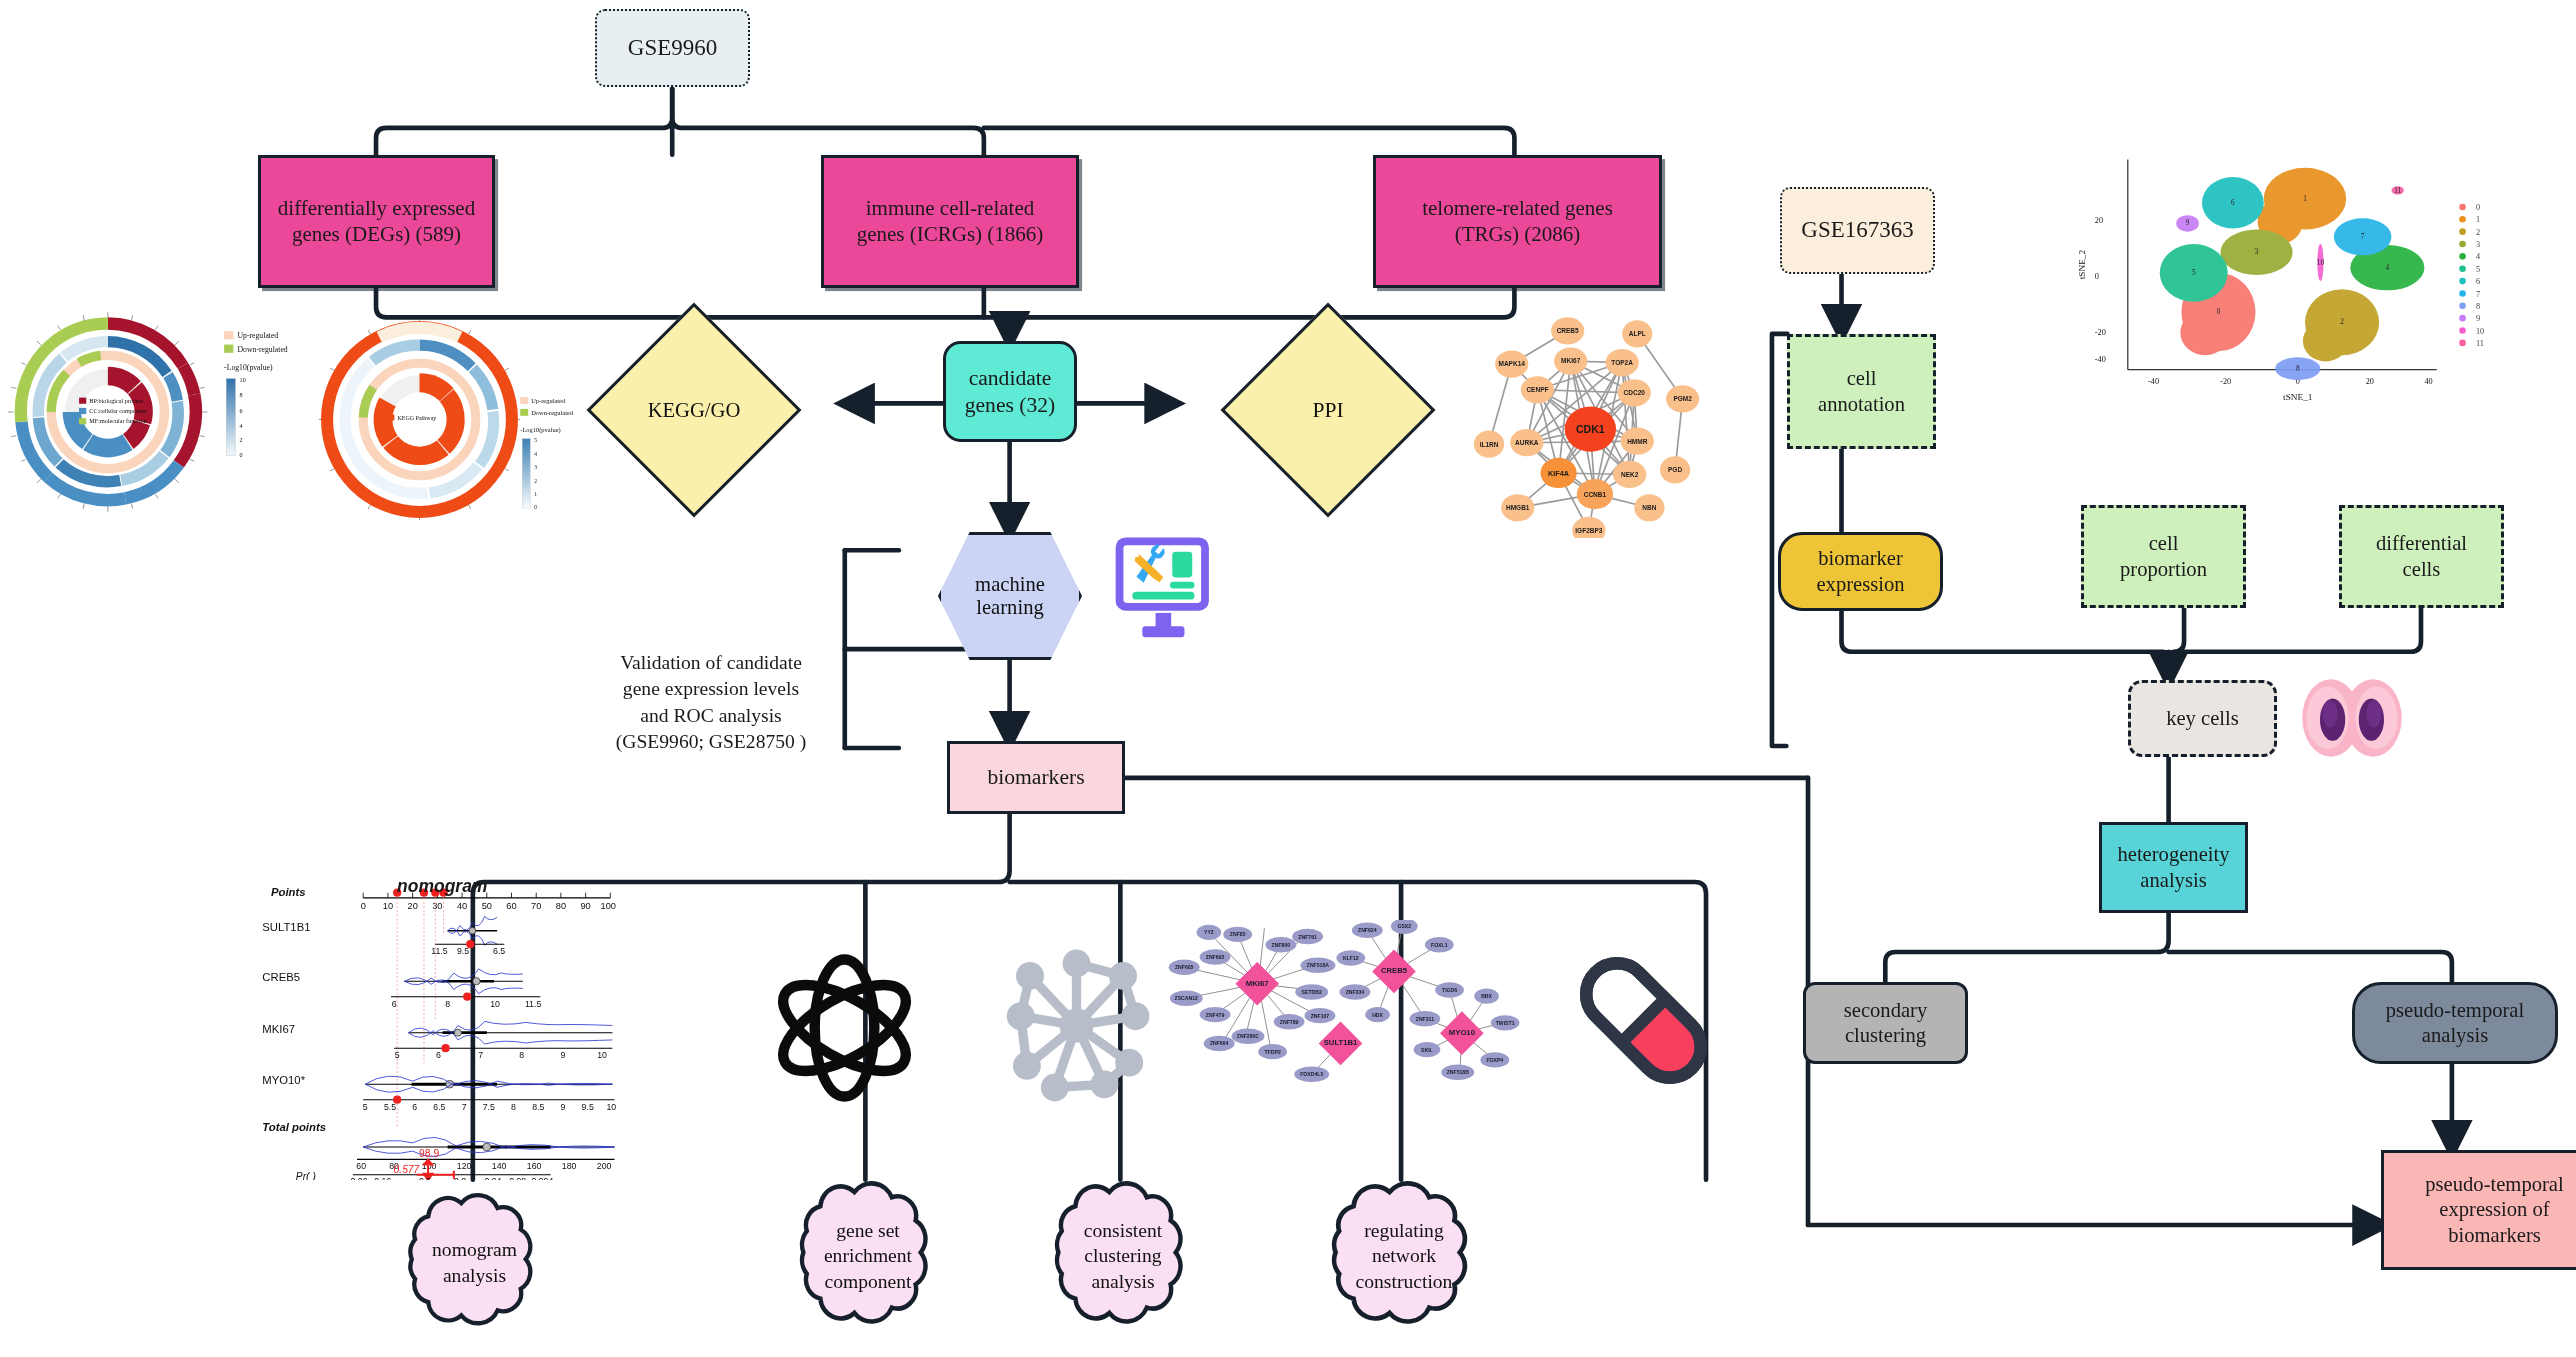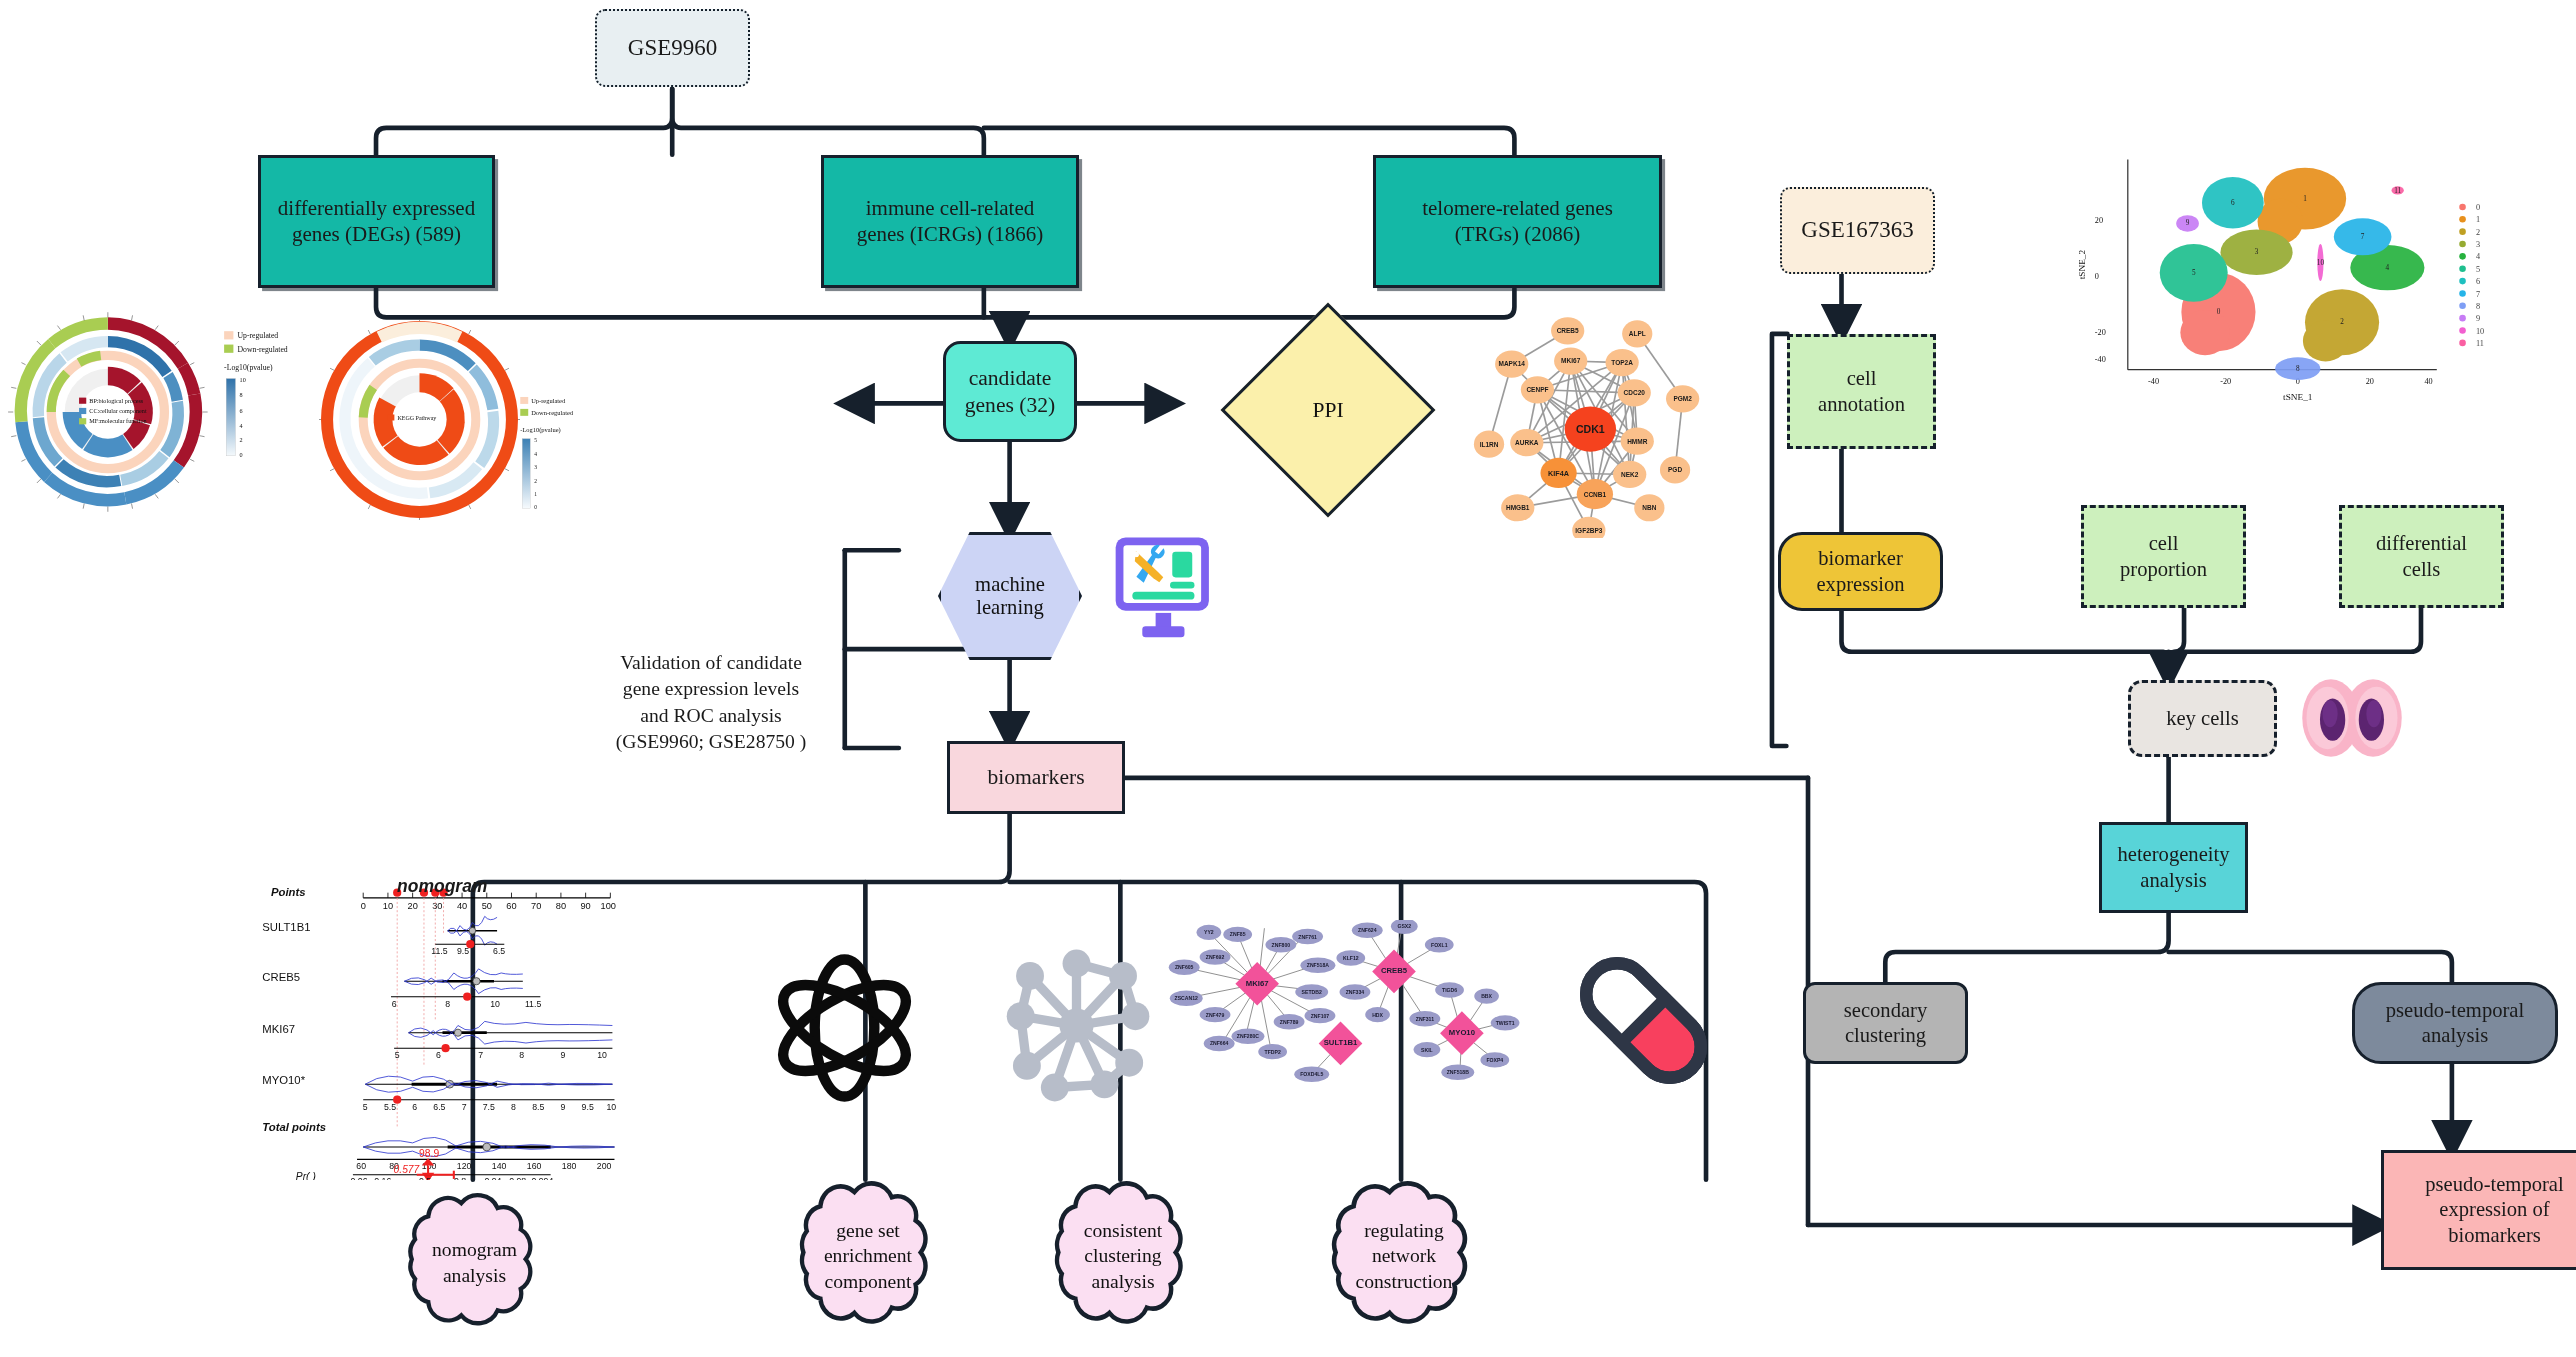--- a/index.html
+++ b/index.html
@@ -14,21 +14,21 @@
     position:absolute; display:flex; align-items:center; justify-content:center;
     text-align:center; line-height:1.22; color:#1a1a1a;
     white-space:pre-line;
   }
   
   .dotted-box {
     background:#e8eff2; border:2.6px dotted #14202b; border-radius:10px;
   }
   .dotted-box.cream { background:#fbeedc; }
   .solid-cream {
-    background:#14b8a6; border:3.1px solid #16202c;
+    background:#ec4899; border:3.1px solid #16202c;
     box-shadow: 3.6px 3.6px 0 -0.5px rgba(20,32,43,.55);
   }
   .rounded-cyan {
     background:#5eead4; border:3.1px solid #16202c; border-radius:17.5px;
   }
   .dashed-green {
     background:#cdf0bd; border:3.6px dashed #16202c;
   }
   .dashed-grey {
     background:#e9e5e1; border:3.6px dashed #16202c; border-radius:14px;
@@ -162,20 +162,24 @@
 
   <div class="node solid-cream" style="left:821px; top:155px; width:258px; height:133px; font-size:21px; padding:0 7.2px;">immune cell-related
 genes (ICRGs) (1866)</div>
 
   <div class="node solid-cream" style="left:1373px; top:155px; width:289px; height:133px; font-size:21px; padding:0 7.2px;">telomere-related genes
 (TRGs) (2086)</div>
 
   <div class="node rounded-cyan" style="left:943px; top:341px; width:134px; height:101px; font-size:21.6px;">candidate
 genes (32)</div>
 
+  <div class="diamond-wrap" style="left:618px; top:334px; width:152px; height:152px;">
+    <div class="dshape"></div>
+    <div class="dlabel" style="font-size:20.6px;">KEGG/GO</div>
+  </div>
 
   <div class="diamond-wrap" style="left:1252px; top:334px; width:152px; height:152px;">
     <div class="dshape"></div>
     <div class="dlabel" style="font-size:21.6px;">PPI</div>
   </div>
 
   <div class="hex-wrap" style="left:938px; top:532px; width:144px; height:128px;">
     <div class="hshape"></div>
     <div class="hlabel" style="font-size:20.6px; white-space:pre-line;">machine
 learning</div>

